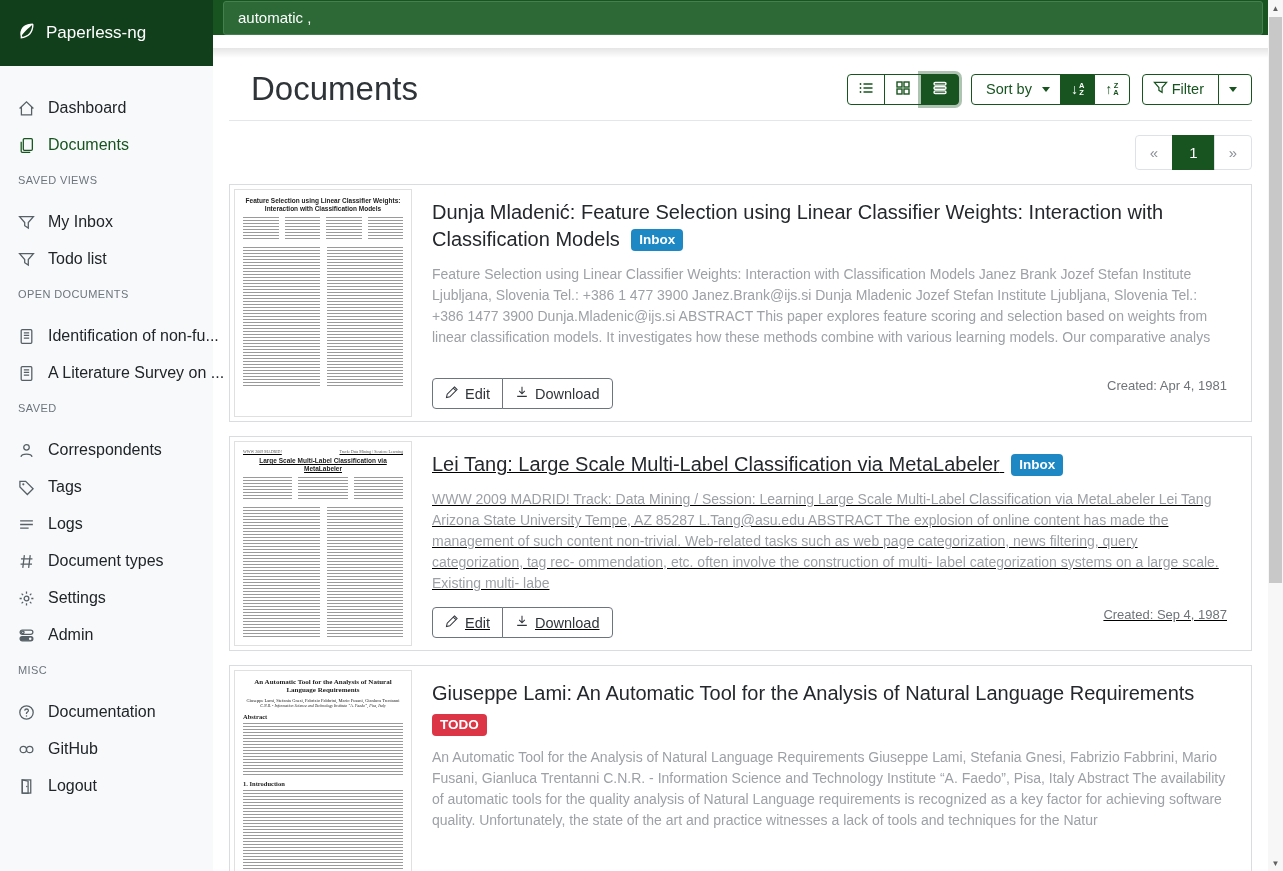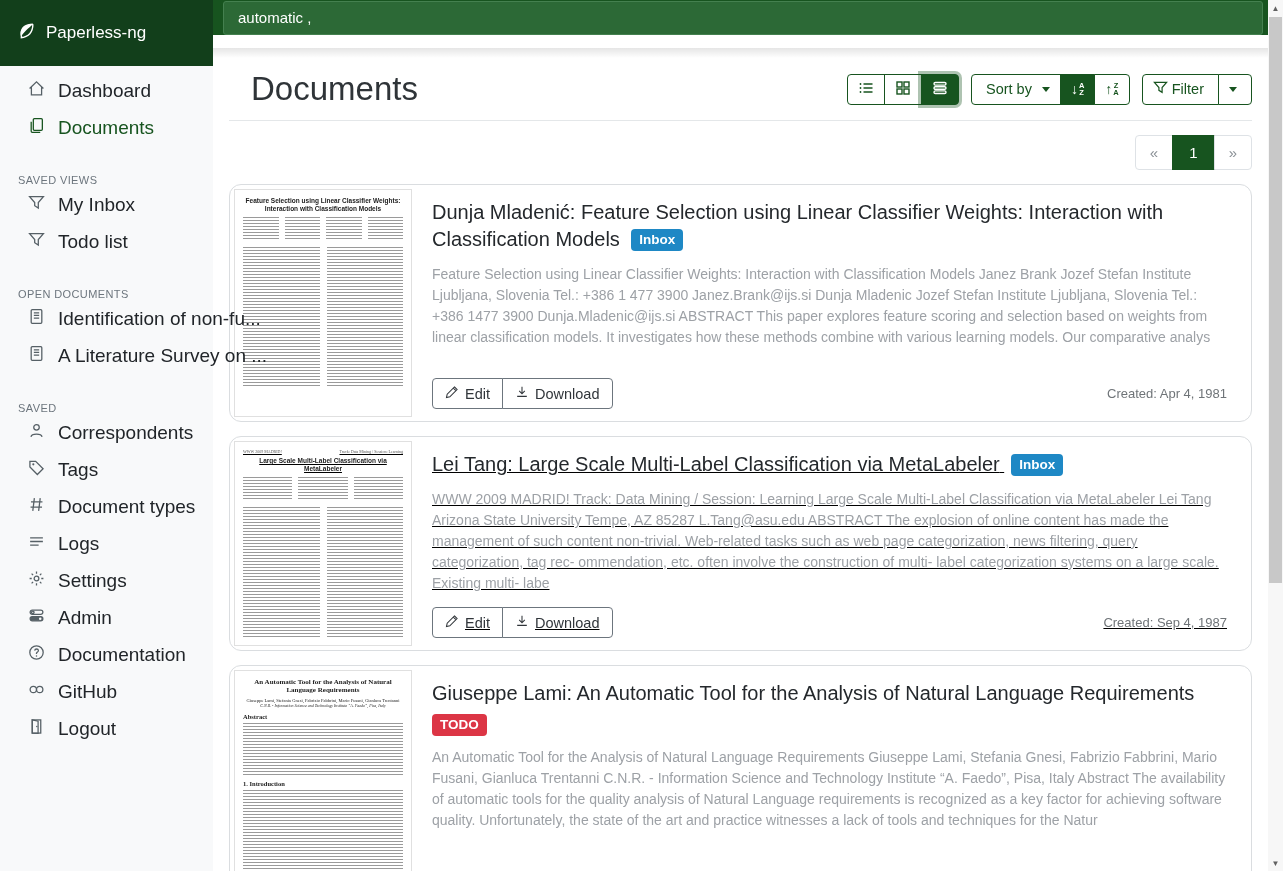--- a/index.html
+++ b/index.html
@@ -11,22 +11,22 @@
     background:#17541f; display:flex; align-items:center; padding:0 5px 0 10px; z-index:20; }
   .search-input { flex:1; height:34px; background:#2c6936; border:1px solid #44804f;
     border-radius:3px; color:#fff; font-size:15px; padding:0 14px; outline:none;
     font-family:"Liberation Sans", sans-serif; }
 
   
   .sidebar { position:fixed; left:0; top:0; bottom:0; width:213px; background:#f8f9fa; z-index:25; }
   .brand { height:66px; background:#123f1b; display:flex; align-items:center; padding:0 16px; }
   .brand-name { color:#fff; font-size:17px; margin-left:10px; }
   .nav { padding-top:14px; }
-  .nav-item { display:flex; align-items:flex-start; height:37px; padding:0 16px 0 28px;
-    color:#212529; font-size:19px; cursor:pointer; white-space:nowrap; }
+  .nav-item { display:flex; align-items:flex-end; height:37px; padding:0 16px 0 18px;
+    color:#212529; font-size:16px; cursor:pointer; white-space:nowrap; }
   .nav-item .nicon { width:17px; height:17px; margin-right:13px; color:#5a6artisan268;
     color:#566066; flex:0 0 17px; display:flex; align-items:center; justify-content:center; }
   .nav-item.active { color:#17541f; }
   .nav-item.active .nicon { color:#17541f; }
   .nav-heading { font-size:11px; color:#6c757d; letter-spacing:.4px; padding:20px 18px 8px; }
   .nav svg { display:block; }
 
   
   .main { position:absolute; left:213px; top:48px; right:15px; bottom:0; padding:22px 16px 0; }
   .main-shadow { position:absolute; left:0; right:0; top:0; height:10px;
@@ -58,21 +58,21 @@
   .pag-row { display:flex; justify-content:flex-end; margin-top:14px; }
   .pag { display:flex; }
   .pag .pbtn { height:35px; min-width:38px; padding:0 12px; background:#fff; border:1px solid #dee2e6;
     color:#8a9096; font-size:15px; display:flex; align-items:center; justify-content:center; cursor:pointer; }
   .pag .pbtn + .pbtn { margin-left:-1px; }
   .pag .pbtn:first-child { border-radius:4px 0 0 4px; }
   .pag .pbtn:last-child { border-radius:0 4px 4px 0; }
   .pag .pbtn.current { background:#17541f; border-color:#17541f; color:#fff; min-width:43px; }
 
   
-  .card { border:1px solid #dadde0; border-radius:12px; margin-top:14px; display:flex; background:#fff; }
+  .card { border:1px solid #dadde0; border-radius:0; margin-top:14px; display:flex; background:#fff; }
   .card.c1 { height:238px; } .card.c2 { height:215px;text-decoration:underline; } .card.c3 { height:300px; }
   .thumb-wrap { padding:4px; flex:0 0 186px; cursor:pointer; }
   .thumb { width:178px; height:100%; background:#fff; border:1px solid #e0e0e0; overflow:hidden;
     padding:7px 8px; font-family:"Liberation Serif", serif; color:#222; }
   .thumb-title { font-family:"Liberation Sans", sans-serif; font-weight:bold; font-size:6.5px;
     text-align:center; line-height:8px; margin-bottom:4px; }
   .thumb-title.serif { font-family:"Liberation Serif", serif; font-size:7px; }
   .thumb-head { display:flex; justify-content:space-between; font-size:4px; color:#555; margin-bottom:3px; }
   .fake { background:repeating-linear-gradient(to bottom,#9a9a9a 0 1px,transparent 1px 3px); }
   .auth-row { display:flex; gap:6px; margin:2px 0 6px; }
@@ -86,21 +86,21 @@
   .fake.para { height:52px; } .fake.para2 { height:110px; }
 
   .card-body { flex:1; display:flex; flex-direction:column; padding:14px 24px 12px 16px; min-width:0; }
   .doc-title { font-size:20px; line-height:27px; color:#24282c; cursor:pointer; }
   .tag { display:inline-block; color:#fff; font-size:13.5px; font-weight:bold; line-height:16px;
     padding:3px 8px; border-radius:4px; vertical-align:2px; margin-left:7px; cursor:pointer; }
   .tag-inbox { background:#1e88c5; }
   .tag-todo { background:#dc3545; margin-left:0; }
   .tag-line { margin-top:7px; }
   .excerpt { margin-top:11px; font-size:14px; line-height:21px; color:#9da1a6; }
-  .card-footer { margin-top:auto; display:flex; align-items:center; justify-content:space-between;gap:42px; }
+  .card-footer { margin-top:auto; display:flex; align-items:flex-start; justify-content:space-between;gap:42px; }
   .act-group { display:flex; }
   .abtn { height:31px; background:#fff; border:1px solid #6c757d; color:#30353a; font-size:14.5px;
     display:flex; align-items:center; gap:6px; padding:0 12px; cursor:pointer;
     font-family:"Liberation Sans", sans-serif; }
   .abtn + .abtn { margin-left:-1px; }
   .act-group .abtn:first-child { border-radius:4px 0 0 4px; }
   .act-group .abtn:last-child { border-radius:0 4px 4px 0; }
   .created { font-size:13px; color:#6f7478; }
 
   
@@ -196,32 +196,32 @@
           <svg width="17" height="17" viewBox="0 0 16 16" fill="none" stroke="currentColor" stroke-width="1.2">
             <path d="M1.8 2.2h5.4l7 7-5.4 5.4-7-7z"></path>
             <circle cx="5" cy="5" r="1" fill="currentColor" stroke="none"></circle>
           </svg>
         </span>
       <span>Tags</span>
     </div>
     <div class="nav-item">
       <span class="nicon">
           <svg width="17" height="17" viewBox="0 0 16 16" fill="none" stroke="currentColor" stroke-width="1.2">
+            <path d="M2 4.5h12M2 8h12M2 11.5h8"></path>
+          </svg>
+        </span>
+      <span>Logs</span>
+    </div>
+    <div class="nav-item">
+      <span class="nicon">
+          <svg width="17" height="17" viewBox="0 0 16 16" fill="none" stroke="currentColor" stroke-width="1.2">
             <path d="M6 2 4.5 14M11.5 2 10 14M2.8 5.5h10.8M2.4 10.5h10.8"></path>
           </svg>
         </span>
       <span>Document types</span>
-    </div>
-    <div class="nav-item">
-      <span class="nicon">
-          <svg width="17" height="17" viewBox="0 0 16 16" fill="none" stroke="currentColor" stroke-width="1.2">
-            <path d="M2 4.5h12M2 8h12M2 11.5h8"></path>
-          </svg>
-        </span>
-      <span>Logs</span>
     </div>
     <div class="nav-item">
       <span class="nicon">
           <svg width="17" height="17" viewBox="0 0 16 16" fill="none" stroke="currentColor" stroke-width="1.2">
             <circle cx="8" cy="8" r="2.2"></circle>
             <path d="M8 1.5v2M8 12.5v2M1.5 8h2M12.5 8h2M3.4 3.4l1.4 1.4M11.2 11.2l1.4 1.4M12.6 3.4l-1.4 1.4M4.8 11.2l-1.4 1.4"></path>
           </svg>
         </span>
       <span>Settings</span>
     </div>
@@ -230,20 +230,21 @@
           <svg width="17" height="17" viewBox="0 0 16 16" fill="none" stroke="currentColor" stroke-width="1.2">
             <rect x="2" y="3" width="12" height="4" rx="2"></rect>
             <circle cx="4.5" cy="5" r="1.2"></circle>
             <rect x="2" y="9" width="12" height="4" rx="2" fill="currentColor"></rect>
             <circle cx="11.5" cy="11" r="1.2" fill="#f8f9fa" stroke="none"></circle>
           </svg>
         </span>
       <span>Admin</span>
     </div>
 
+    <div class="nav-heading">MISC</div>
     <div class="nav-item">
       <span class="nicon">
           <svg width="17" height="17" viewBox="0 0 16 16" fill="none" stroke="currentColor" stroke-width="1.2">
             <circle cx="8" cy="8" r="6.3"></circle>
             <path d="M6.3 6.2c.2-2 3.4-2 3.5 0 .1 1.2-1.5 1.4-1.8 2.4v.7"></path>
             <circle cx="8" cy="11.4" r=".7" fill="currentColor" stroke="none"></circle>
           </svg>
         </span>
       <span>Documentation</span>
     </div>

